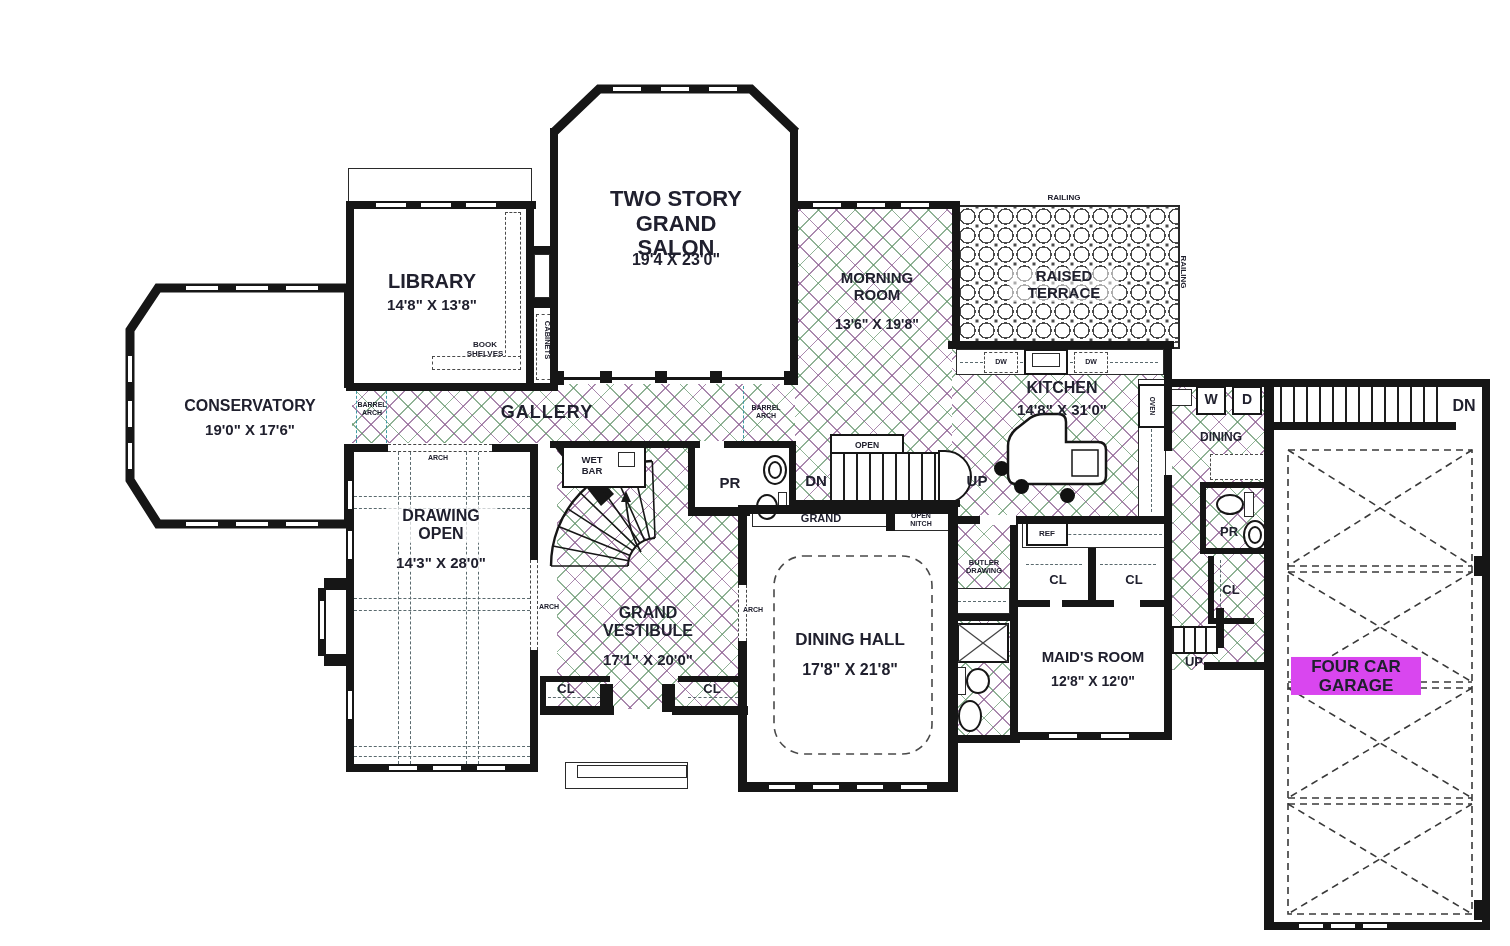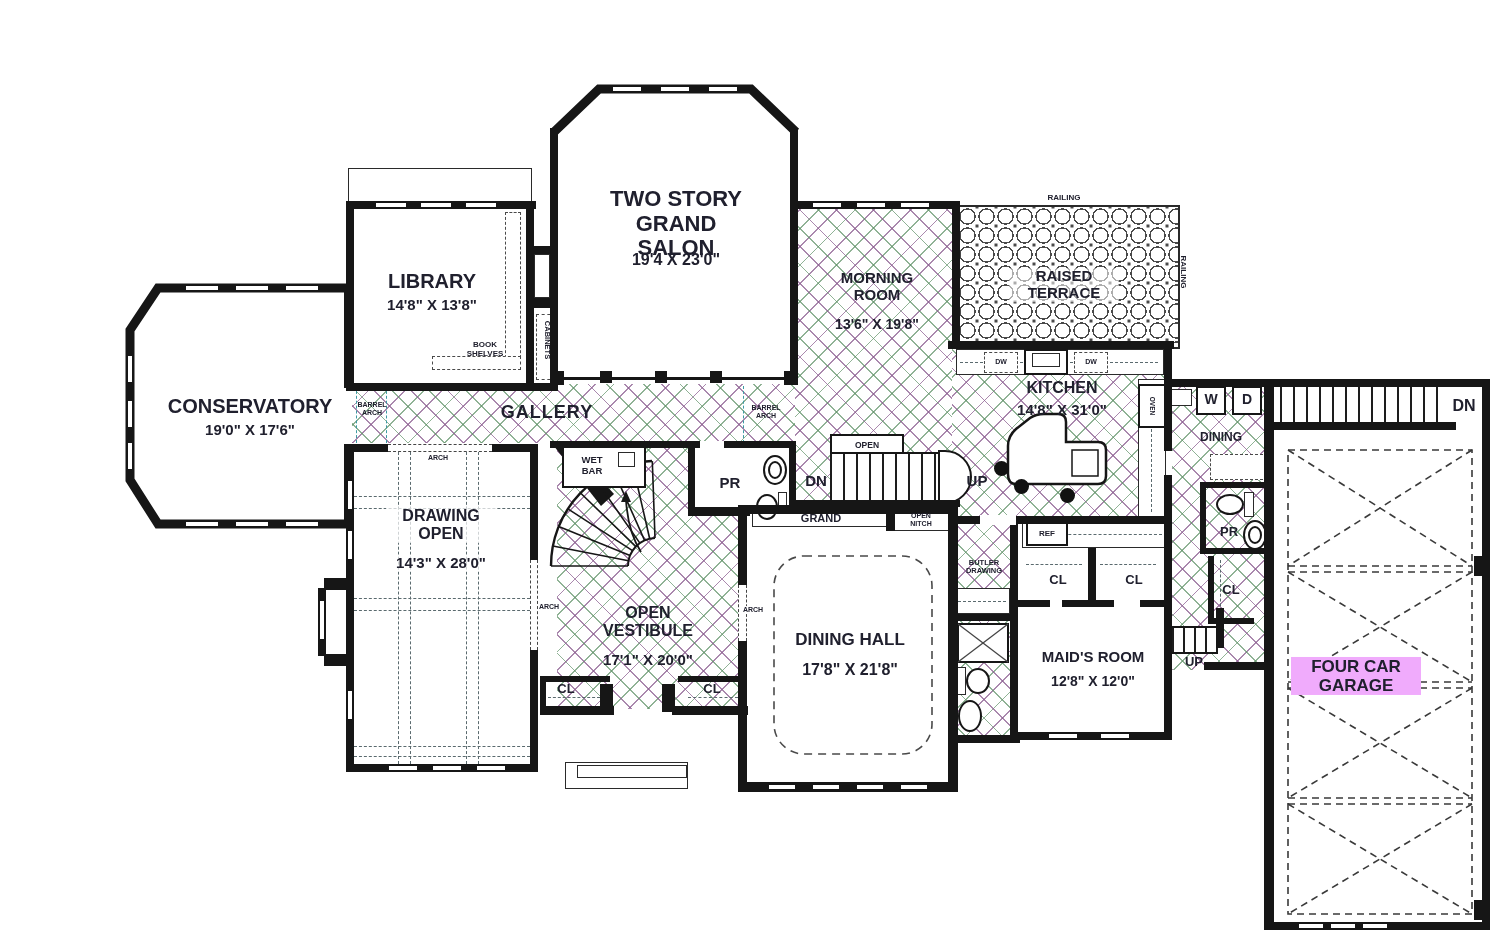--- a/index.html
+++ b/index.html
@@ -319,21 +319,21 @@
   <div class="win z25" style="left:1362px;top:923px;width:26px;height:6px;"></div>
 
   <div class="lbl" style="left:676px;top:224px;width:160px;font-size:22px;">TWO STORY GRAND SALON</div>
   <div class="lbl" style="left:676px;top:260px;width:170px;font-size:16px;">19'4 X 23'0"</div>
 
   <div class="lbl" style="left:432px;top:281px;width:160px;font-size:20px;">LIBRARY</div>
   <div class="lbl" style="left:432px;top:305px;width:160px;font-size:15px;">14'8" X 13'8"</div>
   <div class="lbl" style="left:485px;top:350px;width:60px;font-size:8px;">BOOK SHELVES</div>
   <div class="lbl vert" style="left:547px;top:340px;width:60px;font-size:7.5px;">CABINETS</div>
 
-  <div class="lbl" style="left:250px;top:406px;width:220px;font-size:20px;">CONSERVATORY</div>
+  <div class="lbl" style="left:250px;top:406px;width:220px;font-size:16px;">CONSERVATORY</div>
   <div class="lbl" style="left:250px;top:430px;width:160px;font-size:15px;">19'0" X 17'6"</div>
 
   <div class="lbl" style="left:372px;top:409px;width:46px;font-size:7px;">BARREL ARCH</div>
   <div class="lbl" style="left:547px;top:412px;width:120px;font-size:18px;letter-spacing:1px;">GALLERY</div>
   <div class="lbl" style="left:766px;top:412px;width:46px;font-size:7px;">BARREL ARCH</div>
 
   <div class="lbl" style="left:877px;top:287px;width:100px;font-size:15px;">MORNING ROOM</div>
   <div class="lbl" style="left:877px;top:325px;width:130px;font-size:14px;">13'6" X 19'8"</div>
 
   <div class="lbl" style="left:1064px;top:198px;width:60px;font-size:8px;">RAILING</div>
@@ -368,26 +368,26 @@
   <div class="lbl" style="left:1058px;top:580px;font-size:13px;">CL</div>
   <div class="lbl" style="left:1134px;top:580px;font-size:13px;">CL</div>
   <div class="lbl" style="left:1194px;top:662px;font-size:13px;">UP</div>
 
   <div class="lbl" style="left:441px;top:525px;width:110px;font-size:16px;background:rgba(255,255,255,.7);">DRAWING OPEN</div>
   <div class="lbl" style="left:441px;top:563px;width:140px;font-size:15px;background:rgba(255,255,255,.7);">14'3" X 28'0"</div>
   <div class="lbl" style="left:438px;top:458px;font-size:7px;">ARCH</div>
   <div class="lbl" style="left:549px;top:607px;font-size:7px;background:#fff;">ARCH</div>
   <div class="lbl" style="left:753px;top:610px;font-size:7px;background:#fff;">ARCH</div>
 
-  <div class="lbl" style="left:648px;top:622px;width:110px;font-size:16px;">OPEN VESTIBULE</div>
+  <div class="lbl" style="left:648px;top:622px;width:110px;font-size:16px;">GRAND VESTIBULE</div>
   <div class="lbl" style="left:648px;top:660px;width:140px;font-size:15px;">17'1" X 20'0"</div>
   <div class="lbl" style="left:566px;top:689px;font-size:13px;">CL</div>
   <div class="lbl" style="left:712px;top:689px;font-size:13px;">CL</div>
 
   <div class="lbl" style="left:850px;top:640px;width:200px;font-size:17px;">DINING HALL</div>
   <div class="lbl" style="left:850px;top:670px;width:160px;font-size:16px;">17'8" X 21'8"</div>
 
   <div class="lbl" style="left:1093px;top:657px;width:170px;font-size:15px;">MAID'S ROOM</div>
   <div class="lbl" style="left:1093px;top:682px;width:140px;font-size:14px;">12'8" X 12'0"</div>
 
-  <div class="lbl" style="left:1356px;top:676px;width:130px;font-size:17px;background:#f0abfc;">FOUR CAR GARAGE</div>
+  <div class="lbl" style="left:1356px;top:676px;width:130px;font-size:17px;background:#d946ef;">FOUR CAR GARAGE</div>
 
 </div>
 
 </body></html>

